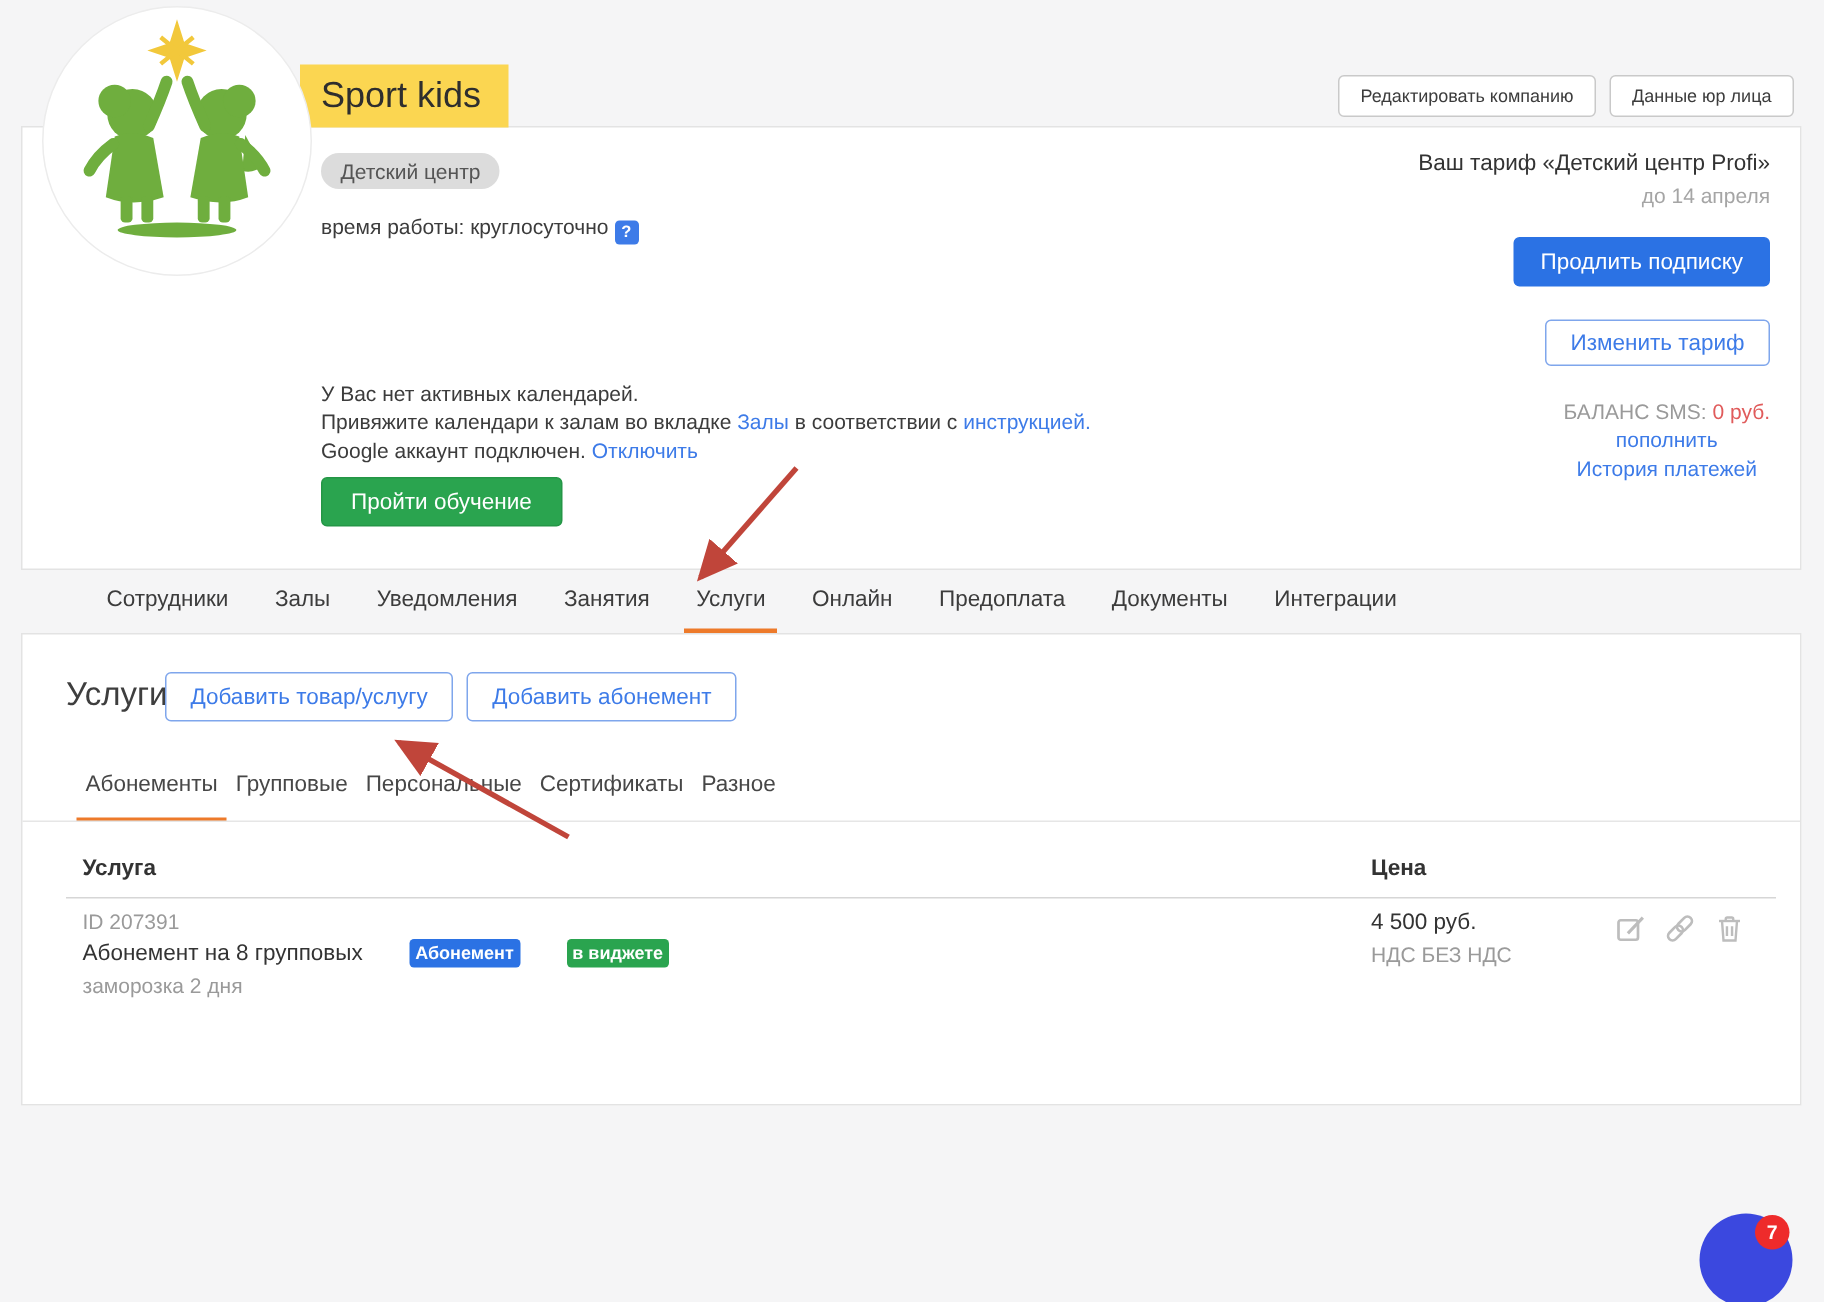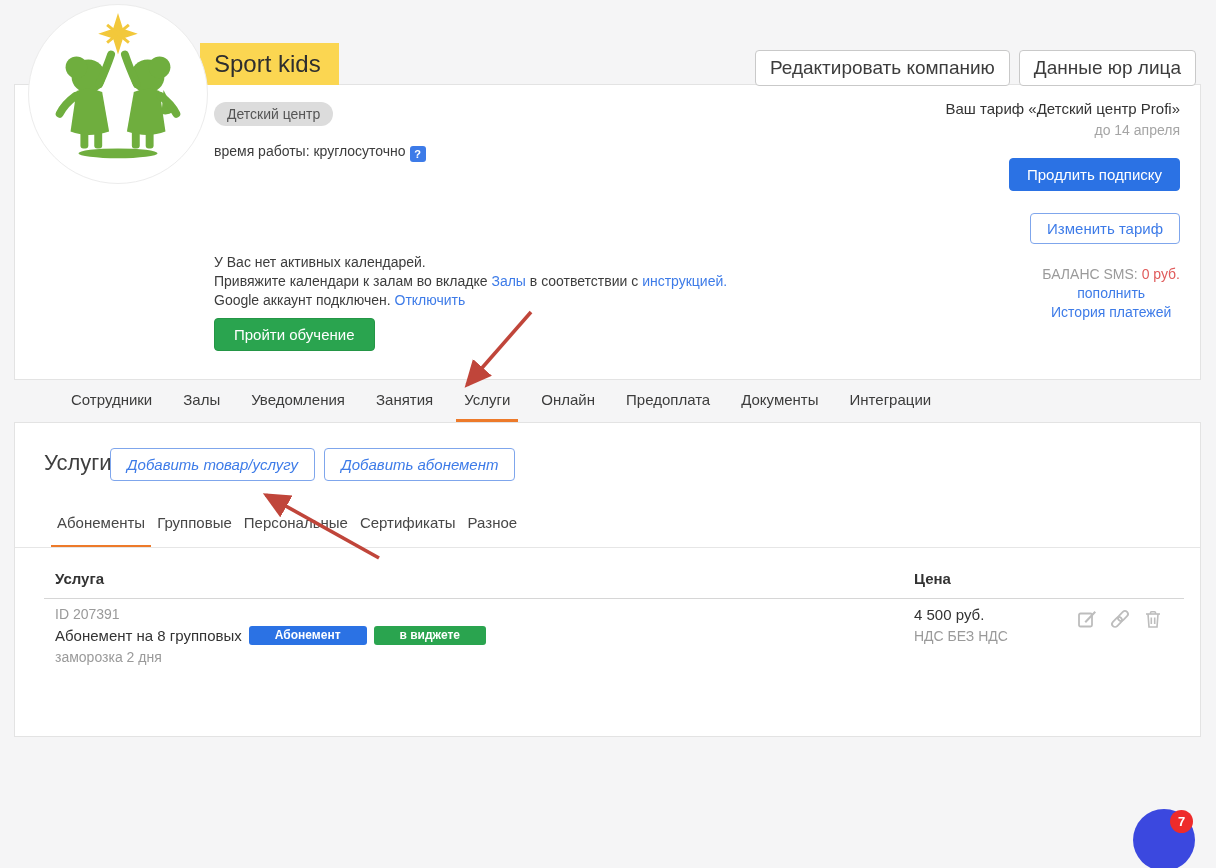--- a/index.html
+++ b/index.html
@@ -54,21 +54,21 @@
   a.link { color:#3d7be8; text-decoration:none; cursor:pointer; }
 
   .btn { display:inline-block; border-radius:4px; cursor:pointer; text-align:center; white-space:nowrap; }
   .btn-green {
     left:214px; top:318px;
     background:#2aa44f; color:#fff; border:1px solid #249646;
     font-size:15px; padding:7px 19px;
   }
   .btn-white {
     background:#fff; color:#3c3c3c; border:1px solid #c9c9c9;
-    font-size:19px; padding:6px 14px;
+    font-size:12px; padding:6px 14px;
   }
   .top-buttons { top:50px; right:20px; display:flex; gap:9px; z-index:6; }
 
   
   .tariff-label { top:100px; right:36px; font-size:15px; color:#333; }
   .tariff-until { top:122px; right:36px; font-size:14px; color:#a5a5a5; text-align:right; }
   .btn-blue {
     top:158px; right:36px;
     background:#2b72e4; color:#fff; border:1px solid #2b72e4;
     font-size:15px; padding:7px 17px;
@@ -89,41 +89,41 @@
   }
   .tab {
     font-size:15px; color:#3c3c3c; line-height:39px; height:42px;
     padding:0 8px; border-bottom:3px solid transparent; cursor:pointer; white-space:nowrap;
   }
   .tab.active { border-bottom-color:#ed7a2a; }
 
   
   .section-title { left:44px; top:450px; font-size:22px; color:#3e3e3e; }
   .add-buttons { left:110px; top:448px; display:flex; gap:9px; }
-  .add-buttons .btn { padding:7px 16px; font-size:15px;font-style:italic; }
+  .add-buttons .btn { padding:7px 16px; font-size:15px; }
 
   .subtabs { left:51px; top:514px; display:flex; }
   .subtab {
     font-size:15px; color:#474747; line-height:18px;
     padding:0 6px 13px; border-bottom:3px solid transparent; cursor:pointer; white-space:nowrap;
   }
   .subtab.active { border-bottom-color:#ed7a2a; }
   .subtab-sep { left:15px; top:547px; width:1185px; height:1px; background:#e6e6e6; }
 
   .th { font-size:15px; font-weight:bold; color:#333; top:570px; }
   .th-service { left:55px; }
   .th-price { left:914px; }
   .head-sep { left:44px; top:598px; width:1140px; height:1px; background:#d6d6d6; }
 
   .row-id { left:55px; top:606px; font-size:14px; color:#9a9a9a; }
   .row-name-line { left:55px; top:626px; display:flex; align-items:center; gap:7px; }
   .row-name { font-size:15px; color:#333; }
   .mini-badge {
     color:#fff; font-size:12px; font-weight:bold;
-    border-radius:3px; padding:3px 26px; line-height:13px;
+    border-radius:3px; padding:3px 4px; line-height:13px;margin-left:24px;
   }
   .mini-badge.blue { background:#2b72e4; }
   .mini-badge.green { background:#2aa44f; }
   .row-note { left:55px; top:649px; font-size:14px; color:#9a9a9a; }
   .row-price { left:914px; top:606px; font-size:15px; color:#333; }
   .row-vat { left:914px; top:628px; font-size:14px; color:#9a9a9a; }
 
   .row-actions { left:1076px; top:608px; display:flex; gap:11px; }
   .row-actions .icon-btn { width:22px; height:22px; cursor:pointer; }
 

